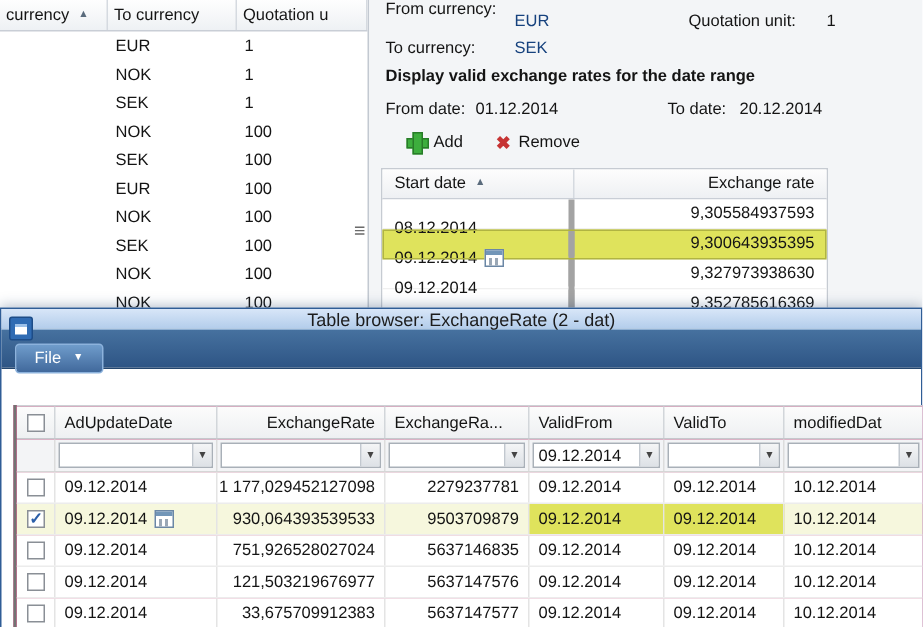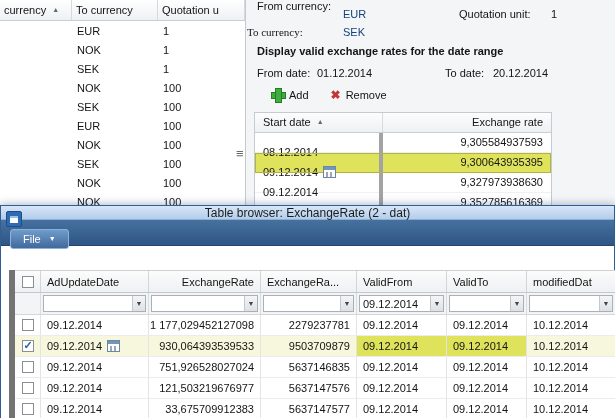--- a/index.html
+++ b/index.html
@@ -19,21 +19,21 @@
   .lg-row{display:flex;height:19px;align-items:center;}
   .lg-c{padding:0 5px;overflow:hidden;white-space:nowrap;}
   .sort-asc{font-size:7px;color:#5a6b7c;margin-left:6px;vertical-align:2px;}
   .grip{position:absolute;left:236px;top:146px;font-size:13px;color:#6b6b6b;cursor:col-resize;}
   
   .right-panel{position:absolute;left:247px;top:0;width:368px;height:210px;background:#f3f5f7;overflow:hidden;}
   .fld{position:absolute;white-space:nowrap;}
   .val-link{color:var(--link,#16427e);}
   .rp-fc-l{left:10px;top:0;} .rp-fc-v{left:96px;top:8px;}
   .rp-qu-l{left:212px;top:8px;} .rp-qu-v{left:304px;top:8px;}
-  .rp-tc-l{left:0;top:26px;font-family:Liberation Serif, serif;} .rp-tc-v{left:96px;top:26px;}
+  .rp-tc-l{left:10px;top:26px;} .rp-tc-v{left:96px;top:26px;}
   .rp-head{left:10px;top:45px;font-weight:bold;}
   .rp-fd-l{left:10px;top:67px;} .rp-fd-v{left:70px;top:67px;}
   .rp-td-l{left:198px;top:67px;} .rp-td-v{left:246px;top:67px;}
   .rates-toolbar{position:absolute;left:24px;top:88px;display:flex;gap:22px;align-items:center;}
   .tool-btn{display:flex;align-items:center;gap:5px;cursor:default;}
   .plus-icon{width:13px;height:13px;position:relative;display:inline-block;}
   .plus-icon::before{content:"";position:absolute;left:0;top:4px;width:13px;height:5px;background:#3dae3d;border:1px solid #287c28;}
   .plus-icon::after{content:"";position:absolute;left:4px;top:0;width:5px;height:13px;background:#3dae3d;border:1px solid #287c28;}
   .x-icon{color:#c63434;font-size:12px;font-weight:bold;line-height:12px;}
   
@@ -58,21 +58,21 @@
   .titlebar{height:14px;background:linear-gradient(#d8e6f8,#b3cdeb);display:flex;align-items:center;justify-content:center;
     position:relative;border-bottom:1px solid #8fb0d3;font-size:12px;color:#17днет;}
   .title-text{color:#1c1c1c;}
   .app-icon{position:absolute;left:5px;top:5px;width:16px;height:16px;background:#2f6bb3;border:1px solid #1d4c87;border-radius:2px;}
   .app-icon::before{content:"";position:absolute;left:3px;top:4px;right:3px;bottom:3px;background:#fff;}
   .app-icon::after{content:"";position:absolute;left:3px;top:4px;right:3px;height:2px;background:#9cc0e8;}
   .menubar{height:26px;background:linear-gradient(#46719f,#2e5585);display:flex;align-items:center;padding:0 9px;border-bottom:1px solid #24466e;}
   .file-btn{display:flex;align-items:center;gap:8px;background:linear-gradient(#6f9ccb,#41699c);
     border:1px solid #8cb2dc;border-radius:3px;color:#fff;padding:3px 12px;font-size:11px;font-family:inherit;cursor:default;margin-top:12px;}
   .file-arr{font-size:7px;}
-  .browser-grid{position:absolute;left:8px;top:64px;width:607px;bottom:0;background:#be185d;overflow:hidden;border-left:6px solid #737373;}
+  .browser-grid{position:absolute;left:8px;top:64px;width:607px;bottom:0;background:#be185d;overflow:hidden;border-left:2px solid #737373;}
   .bg-header{display:flex;height:23px;background:linear-gradient(#fcfcfc,#eef0f2);border-top:1px solid #cdd1d5;border-bottom:1px solid #c4c8cc;}
   .bg-h{padding:5px 6px;border-right:1px solid #d2d6da;overflow:hidden;white-space:nowrap;}
   .c-sel{width:26px;flex:none;display:flex;align-items:center;justify-content:center;}
   .c-ad{width:108px;flex:none;}
   .c-rate{width:112px;flex:none;}
   .c-rec{width:96px;flex:none;}
   .c-vf{width:90px;flex:none;}
   .c-vt{width:80px;flex:none;}
   .c-mod{flex:1;}
   .bg-h.c-rate{text-align:right;}

